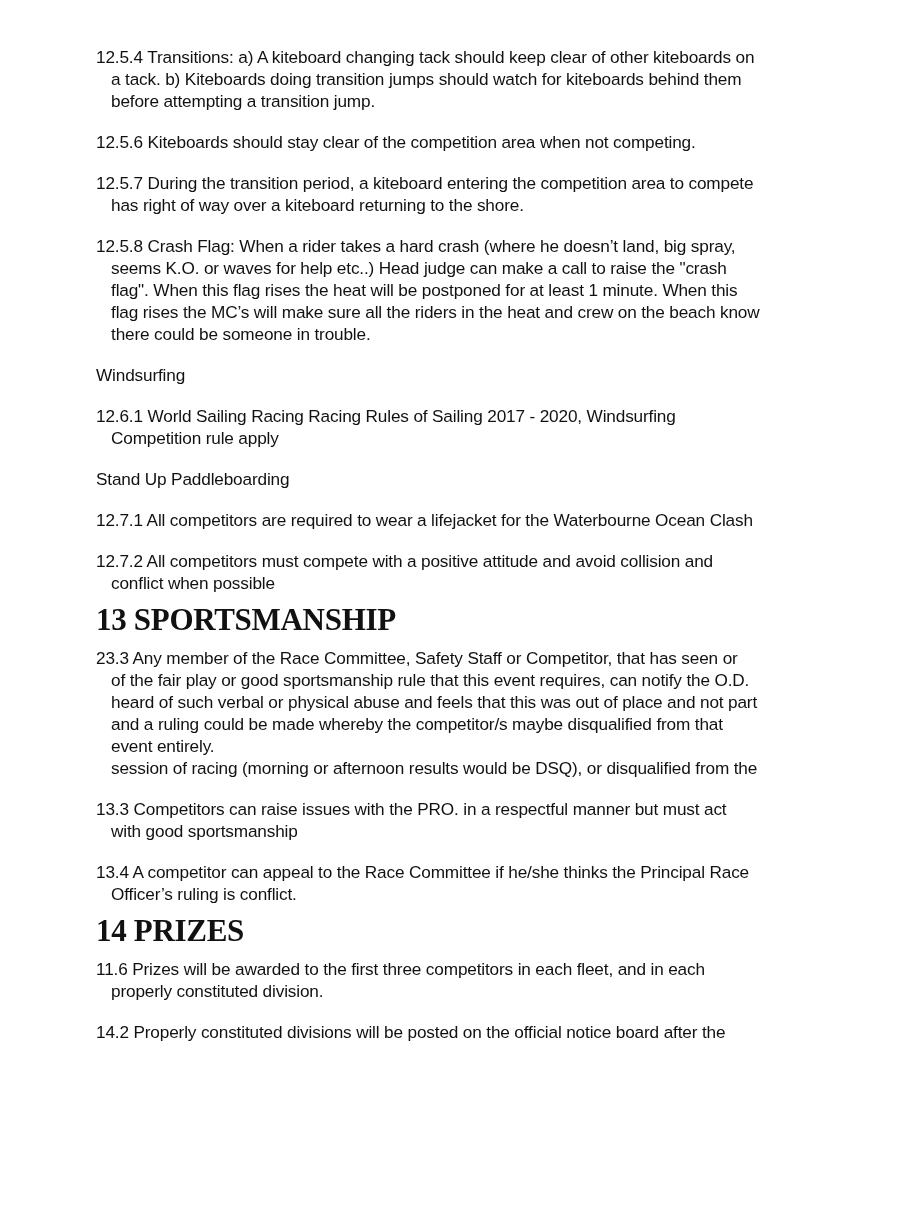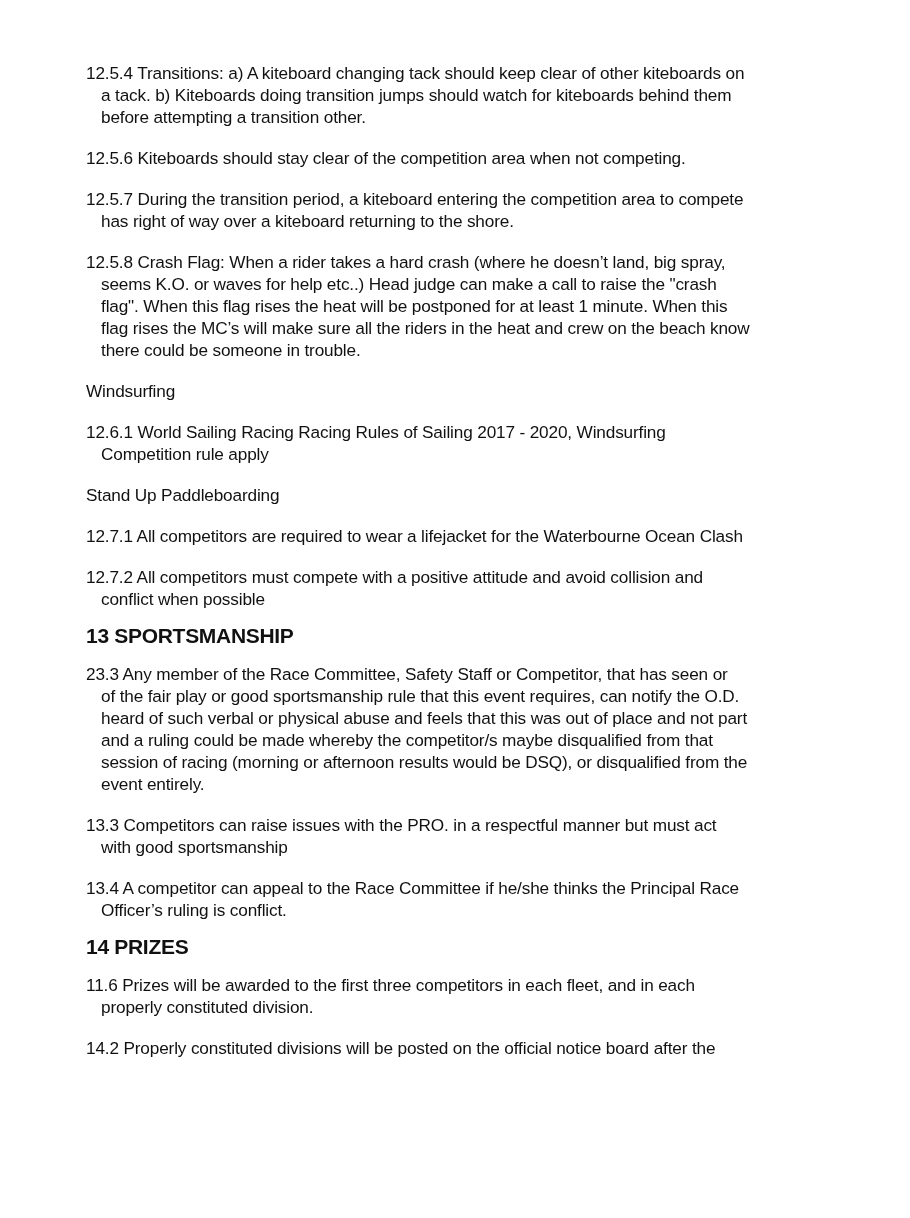--- a/index.html
+++ b/index.html
@@ -6,56 +6,56 @@
   body {
     width: 910px;
     height: 1218px;
     position: relative;
     overflow: hidden;
     font-family: "Liberation Sans", sans-serif;
     color: #111111;
   }
   .page {
     position: absolute;
-    left: 86px;
+    left: 96px;
     top: 46px;
     width: 760px;
-    margin-top: 16px;
   }
   .para {
     font-size: 17.2px;
     line-height: 22px;
     margin: 0 0 19px 0;
     letter-spacing: -0.15px;
   }
   .para .line { display: block; white-space: nowrap; }
   .para .line.cont { padding-left: 15px; }
   .subhead {
     font-size: 17.2px;
     line-height: 22px;
     margin: 0 0 19px 0;
     letter-spacing: -0.15px;
   }
   .section-heading {
-    font-size: 21px;
+    font-size: 31px;
     font-weight: bold;
     line-height: 30px;
     margin: -8px 0 12px 0;
     letter-spacing: -0.3px;
+    font-family: Liberation Serif, serif;
   }
 </style>
 </head>
 <body>
 
 <div class="page">
 
   <p class="para">
     <span class="line">12.5.4 Transitions: a) A kiteboard changing tack should keep clear of other kiteboards on</span>
     <span class="line cont">a tack. b) Kiteboards doing transition jumps should watch for kiteboards behind them</span>
-    <span class="line cont">before attempting a transition other.</span>
+    <span class="line cont">before attempting a transition jump.</span>
   </p>
 
   <p class="para">
     <span class="line">12.5.6 Kiteboards should stay clear of the competition area when not competing.</span>
   </p>
 
   <p class="para">
     <span class="line">12.5.7 During the transition period, a kiteboard entering the competition area to compete</span>
     <span class="line cont">has right of way over a kiteboard returning to the shore.</span>
   </p>
@@ -87,22 +87,22 @@
   </p>
 
   <h2 class="section-heading">13 SPORTSMANSHIP</h2>
 
 
   <p class="para">
     <span class="line">23.3  Any member of the Race Committee, Safety Staff or Competitor, that has seen or</span>
     <span class="line cont">of the fair play or good sportsmanship rule that this event requires, can notify the O.D.</span>
     <span class="line cont">heard of such verbal or physical abuse and feels that this was out of place and not part</span>
     <span class="line cont">and a ruling could be made whereby the competitor/s maybe disqualified from that</span>
+    <span class="line cont">event entirely.</span>
     <span class="line cont">session of racing (morning or afternoon results would be DSQ), or disqualified from the</span>
-    <span class="line cont">event entirely.</span>
   </p>
 
   <p class="para">
     <span class="line">13.3 Competitors can raise issues with the PRO. in a respectful manner but must act</span>
     <span class="line cont">with good sportsmanship</span>
   </p>
 
   <p class="para">
     <span class="line">13.4 A competitor can appeal to the Race Committee if he/she thinks the Principal Race</span>
     <span class="line cont">Officer’s ruling is conflict.</span>

